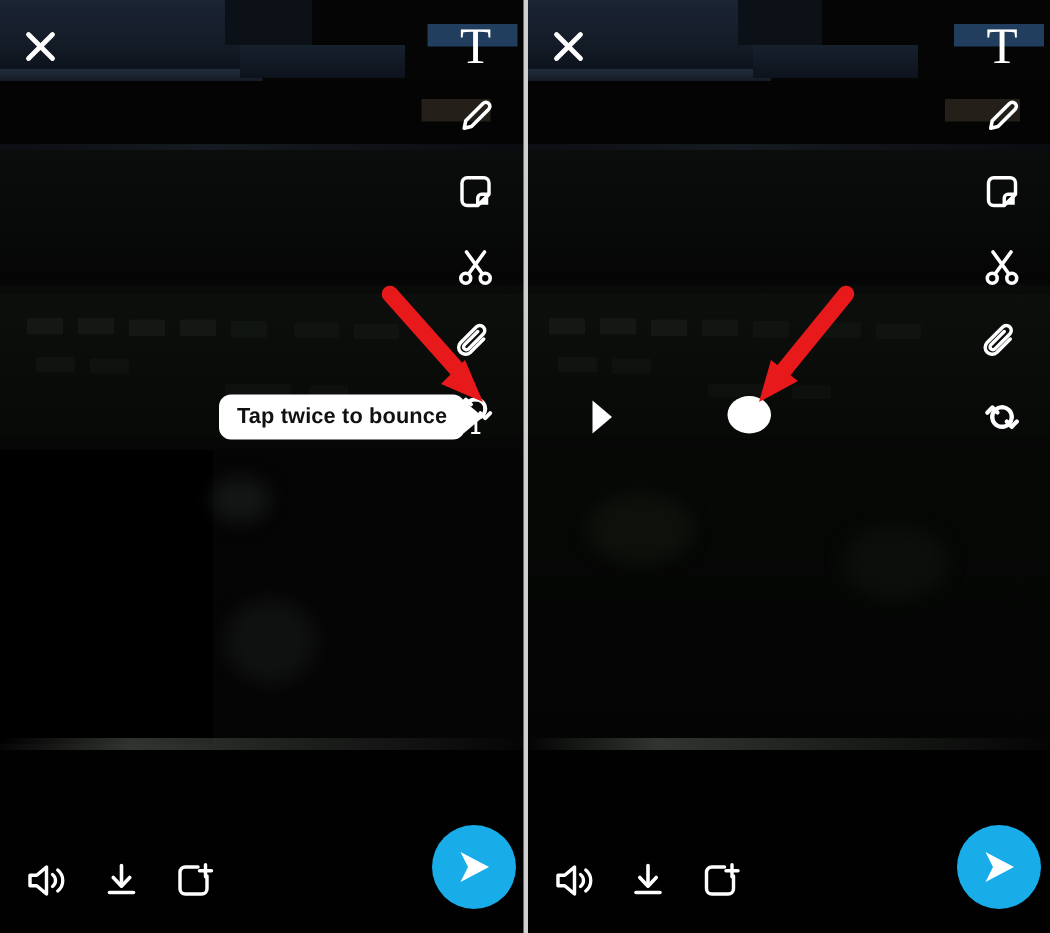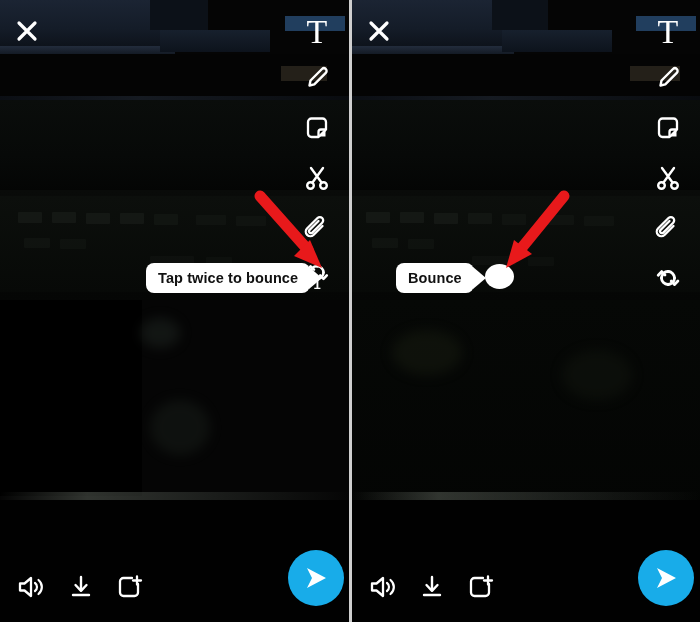--- a/index.html
+++ b/index.html
@@ -285,21 +285,20 @@
           <path d="M11.5 16 a6.5 6.5 0 0 0 6.5 6.5 h0.5" fill="none" stroke="#fff" stroke-width="2.8" stroke-linecap="round"></path>
           <path d="M24.5 16 a6.5 6.5 0 0 0 -6.5 -6.5" fill="none" stroke="#fff" stroke-width="2.8" stroke-linecap="round"></path>
           <path d="M24.5 16 a6.5 6.5 0 0 1 -6.5 6.5" fill="none" stroke="#fff" stroke-width="2.8" stroke-linecap="round"></path>
           <path d="M8.2 13.2 L11.6 9.6 L15 13" fill="none" stroke="#fff" stroke-width="2.8" stroke-linecap="round" stroke-linejoin="round"></path>
           <path d="M21.2 19 L24.5 22.6 L27.9 19" fill="none" stroke="#fff" stroke-width="2.8" stroke-linecap="round" stroke-linejoin="round"></path>
         </svg>
       </div>
     </div>
 
     <div class="tip" style="left:44px;top:263px;">
-      <div class="tip-body">Bounce</div>
       <div class="tip-tail"></div>
     </div>
 
     <div class="white-dot" style="left:133px;top:264px;width:29px;height:25px;"></div>
 
     <svg class="arrow" style="left:140px;top:188px;" width="90" height="92" viewBox="0 0 90 92">
       <path d="M72 8 L28 62" stroke="#e8191b" stroke-width="11" stroke-linecap="round"></path>
       <path d="M14 80 L22 52 L40 66 Z" fill="#e8191b"></path>
     </svg>
 

